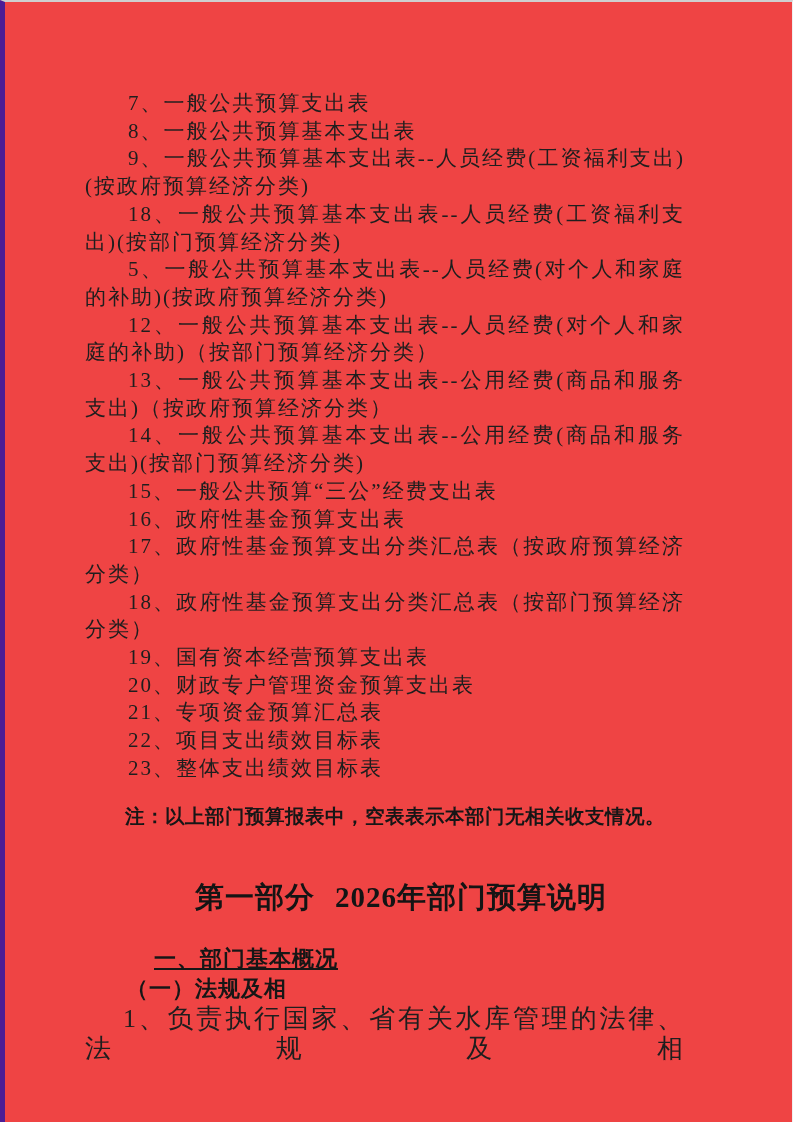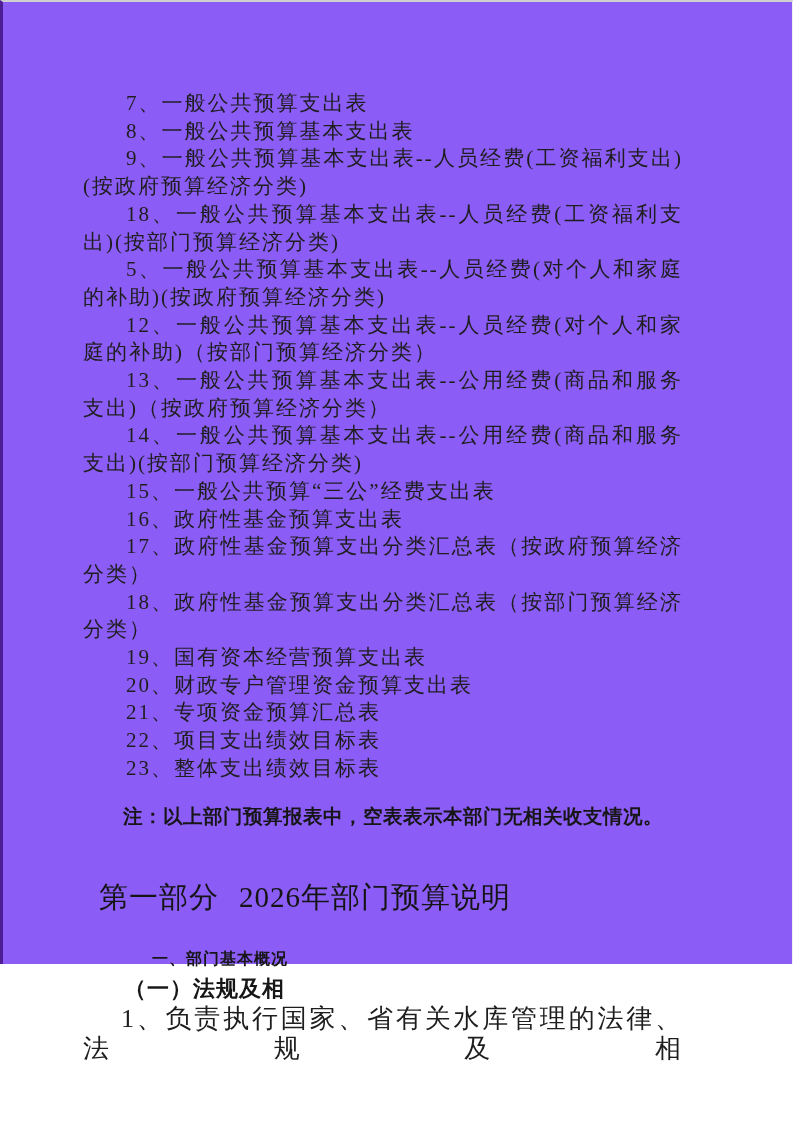--- a/index.html
+++ b/index.html
@@ -5,24 +5,24 @@
   html, body { margin: 0; padding: 0; }
   body {
     width: 793px; height: 1122px;
     background: #ffffff;
     font-family: "Liberation Serif", "DejaVu Serif", serif;
     color: #1e1e1e;
     overflow: hidden;
   }
   .page {
     box-sizing: border-box;
-    width: 793px; height: 964px;
-    background: #8b5cf6;
+    width: 793px; height: 1122px;
+    background: #ef4444;
     border-top: 2px solid #cfcfcf;
-    border-left: 3px solid #4c1d95;
+    border-left: 5px solid #4c1d95;
     border-right: 1px solid #f0f0f0;
   }
   .content {
     padding: 88px 0 0 80px;
     width: 600px;
   }
   p { margin: 0; }
   .li {
     font-size: 21px;
     line-height: 27.7px;
@@ -37,36 +37,37 @@
     letter-spacing: 0.5px;
     text-indent: 40px;
     color: #161616;
     margin-top: 20px;
   }
   .part-title {
     margin: 46px 0 0 0;
     position: relative;
     left: 16px;
     font-size: 29px;
-    font-weight: normal;
+    font-weight: bold;
     line-height: 42px;
     letter-spacing: 1px;
-    text-align: left;
+    text-align: center;
     color: #141414;
     white-space: nowrap;
   }
   .part-title .gap { display: inline-block; width: 20px; }
   .h-1 {
     margin-top: 26px;
     padding-left: 69px;
-    font-size: 16px;
+    font-size: 22px;
     font-weight: bold;
     line-height: 30px;
     letter-spacing: 1px;
     color: #161616;
+    text-decoration: underline;
   }
   .h-2 {
     padding-left: 41px;
     font-size: 22px;
     font-weight: bold;
     line-height: 30px;
     letter-spacing: 1px;
     color: #161616;
   }
   .body-line {

